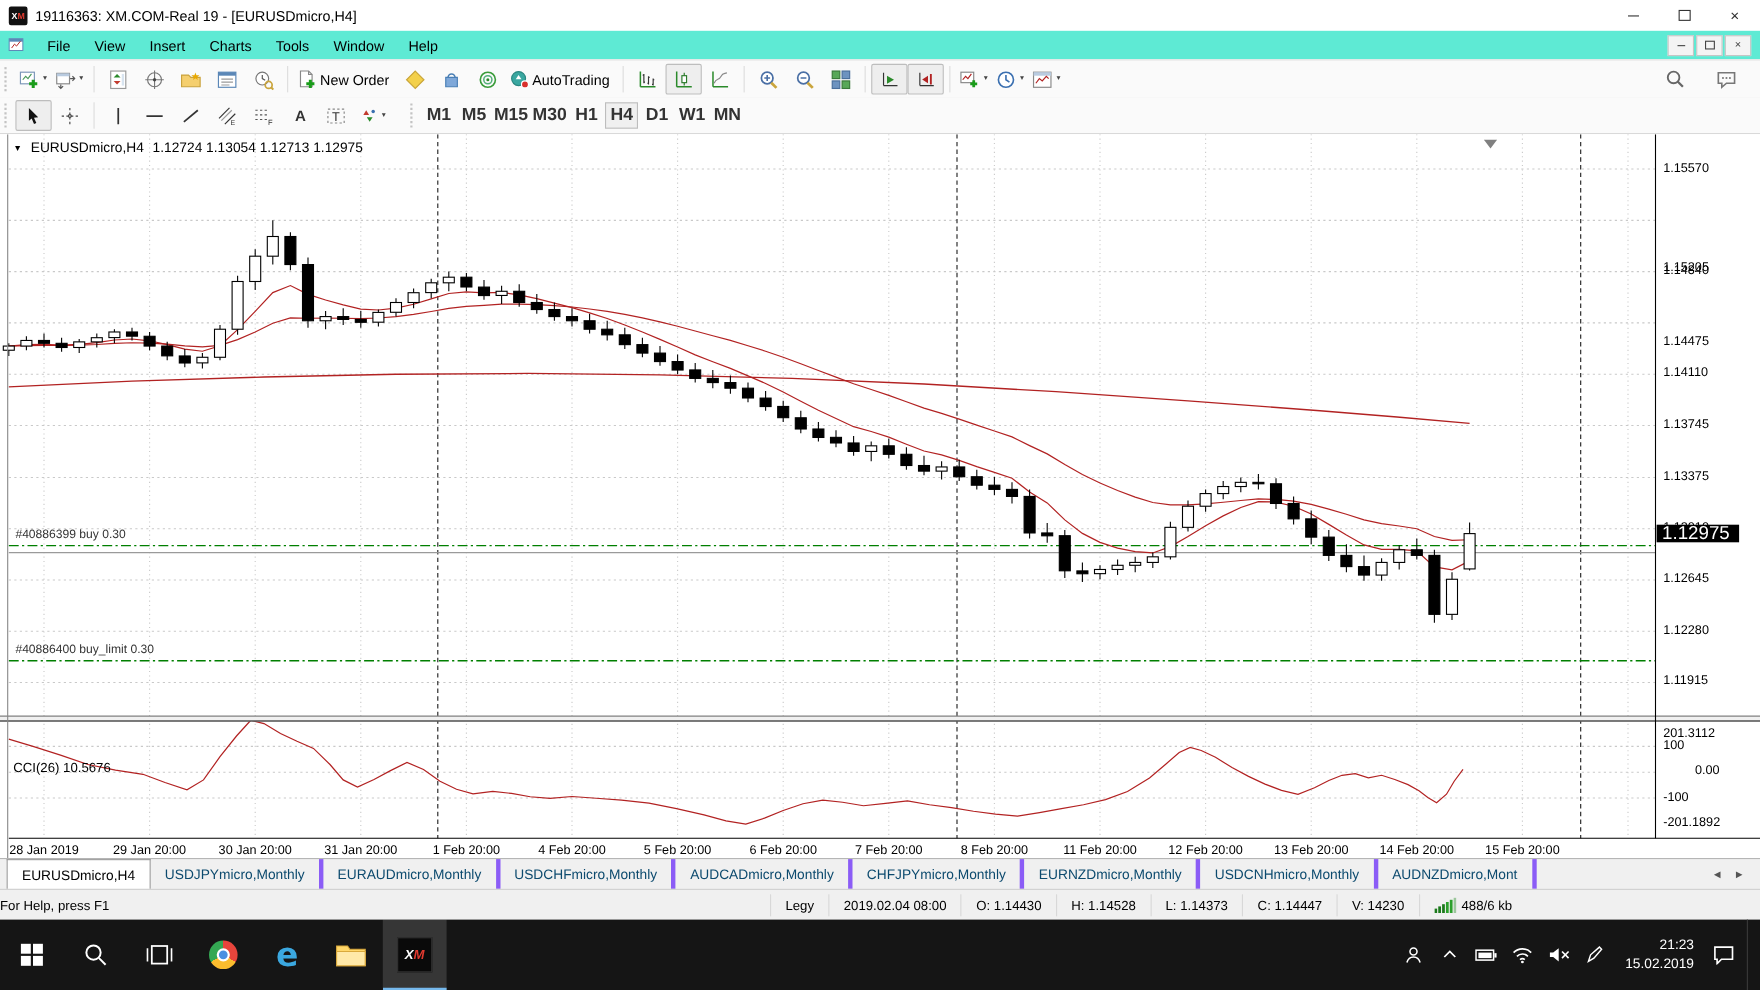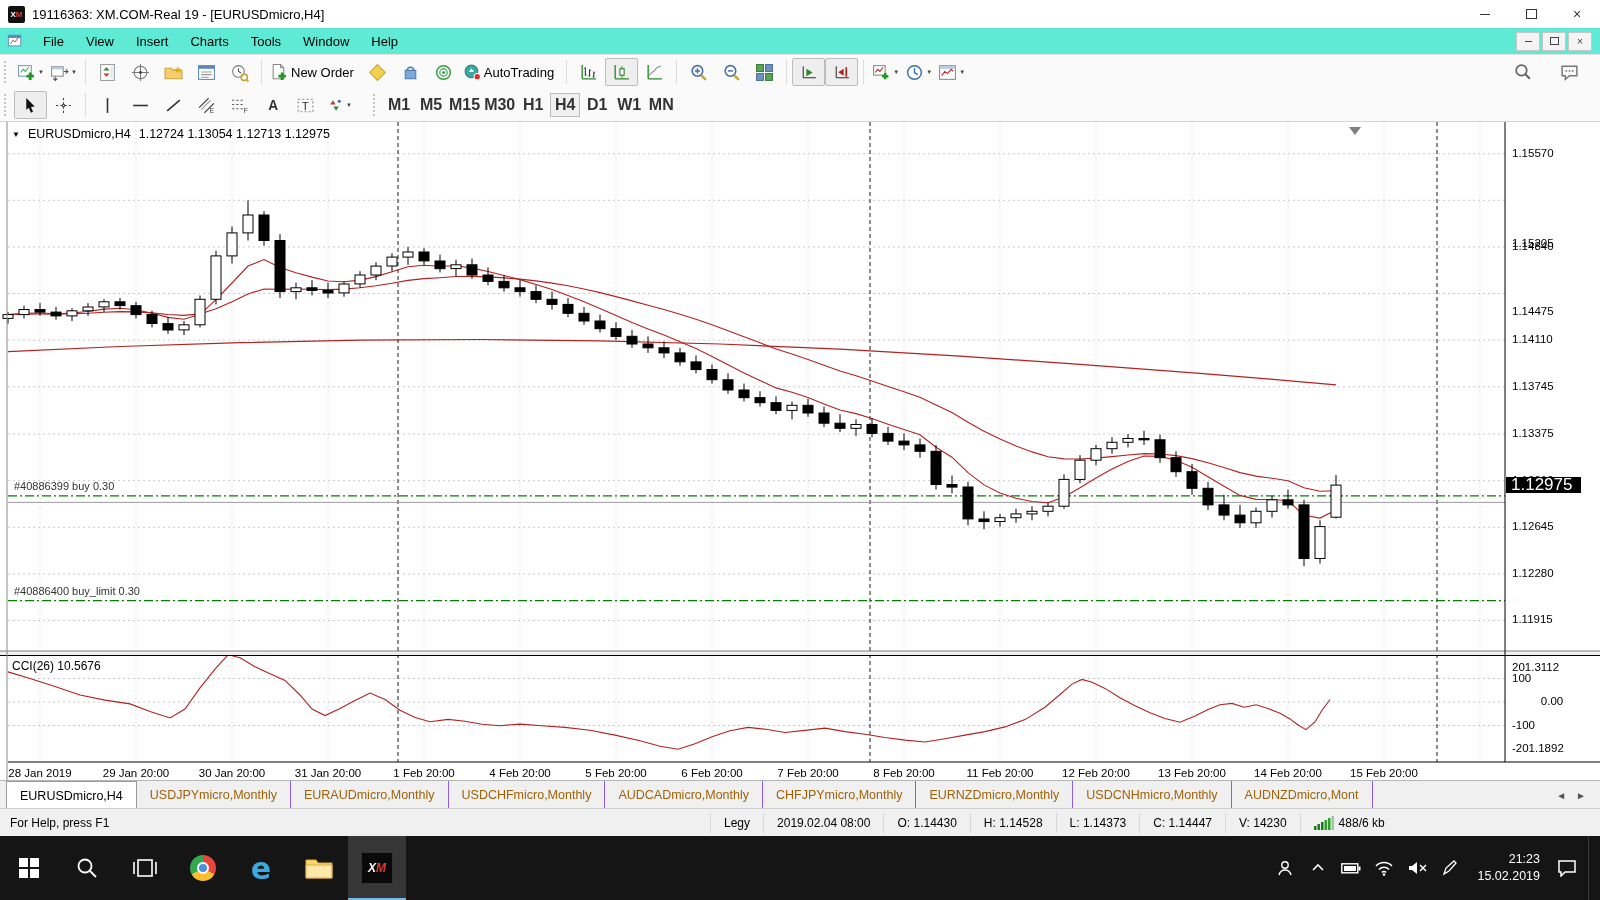--- a/index.html
+++ b/index.html
@@ -40,36 +40,36 @@
   .tb-right{margin-left:auto;display:flex;align-items:center;margin-right:14px;gap:14px;}
   .tf-btn{min-width:28px;height:22px;display:flex;align-items:center;justify-content:center;
           font-size:16px;color:#333;border:1px solid transparent;margin:0 1px;font-weight:bold;}
   .tf-btn.active{border:1px solid #bdbdbd;background:#f0f0f0;}
   
   .chart-wrap{position:absolute;top:122px;left:0;width:1600px;height:658px;background:#fff;}
   .chart-wrap svg{position:absolute;top:0;left:0;}
   .chart-header{position:absolute;top:5px;left:12px;font-size:12.5px;display:flex;gap:8px;align-items:center;}
   .chart-header .tri{font-size:8px;}
   .order-label{position:absolute;font-size:11px;color:#333;}
-  .cci-label{position:absolute;top:537px;left:12px;font-size:12px;color:#000;}
+  .cci-label{position:absolute;top:569px;left:12px;font-size:12px;color:#000;}
   .px-tick{position:absolute;left:1512px;font-size:11.5px;color:#000;width:80px;}
   .px-current{position:absolute;left:1506px;width:70px;height:16px;background:#000;color:#fff;
               font-size:17px;display:flex;align-items:center;padding-left:5px;}
   .t-tick{position:absolute;top:645px;width:96px;margin-left:-48px;text-align:center;
           font-size:11.5px;color:#000;white-space:nowrap;}
   
   .tabbar{position:absolute;top:780px;left:0;width:1600px;height:28px;background:#f0f0f0;
           border-top:1px solid #b5b5b5;display:flex;align-items:stretch;font-size:12.5px;}
-  .tab{display:flex;align-items:center;padding:0 13px;color:#a16207;border-right:1px solid #8b5cf6;white-space:nowrap;}
+  .tab{display:flex;align-items:center;padding:0 13px;color:#0c4a6e;border-right:4px solid #8b5cf6;white-space:nowrap;}
   .tab.active{background:#fff;border:1px solid #9a9a9a;border-bottom:none;color:#000;margin-left:6px;}
   .tab-arrows{margin-left:auto;display:flex;align-items:center;gap:10px;padding-right:14px;color:#555;font-size:10px;}
   
   .statusbar{position:absolute;top:808px;left:0;width:1600px;height:28px;background:#f0f0f0;
              border-top:1px solid #cfcfcf;display:flex;align-items:center;font-size:12px;}
-  .sb-help{width:700px;padding-left:10px;}
+  .sb-help{width:700px;}
   .sb-seg{padding:0 13px;border-left:1px solid #d8d8d8;height:20px;display:flex;align-items:center;white-space:nowrap;}
   .sb-traffic{display:flex;align-items:center;gap:5px;text-align:center;}
   
   .taskbar{position:absolute;top:836px;left:0;width:1600px;height:64px;background:#151515;
            display:flex;align-items:center;color:#fff;}
   .tb-left{display:flex;height:64px;}
   .tkb{width:58px;height:64px;display:flex;align-items:center;justify-content:center;}
   .tkb.app-active{background:rgba(255,255,255,0.14);box-shadow:inset 0 -2px 0 #76b9ed;}
   .chrome-circle{width:26px;height:26px;border-radius:50%;
      background:conic-gradient(#e8453c 0 120deg,#fcbd2e 0 240deg,#34a853 0 360deg);position:relative;}

